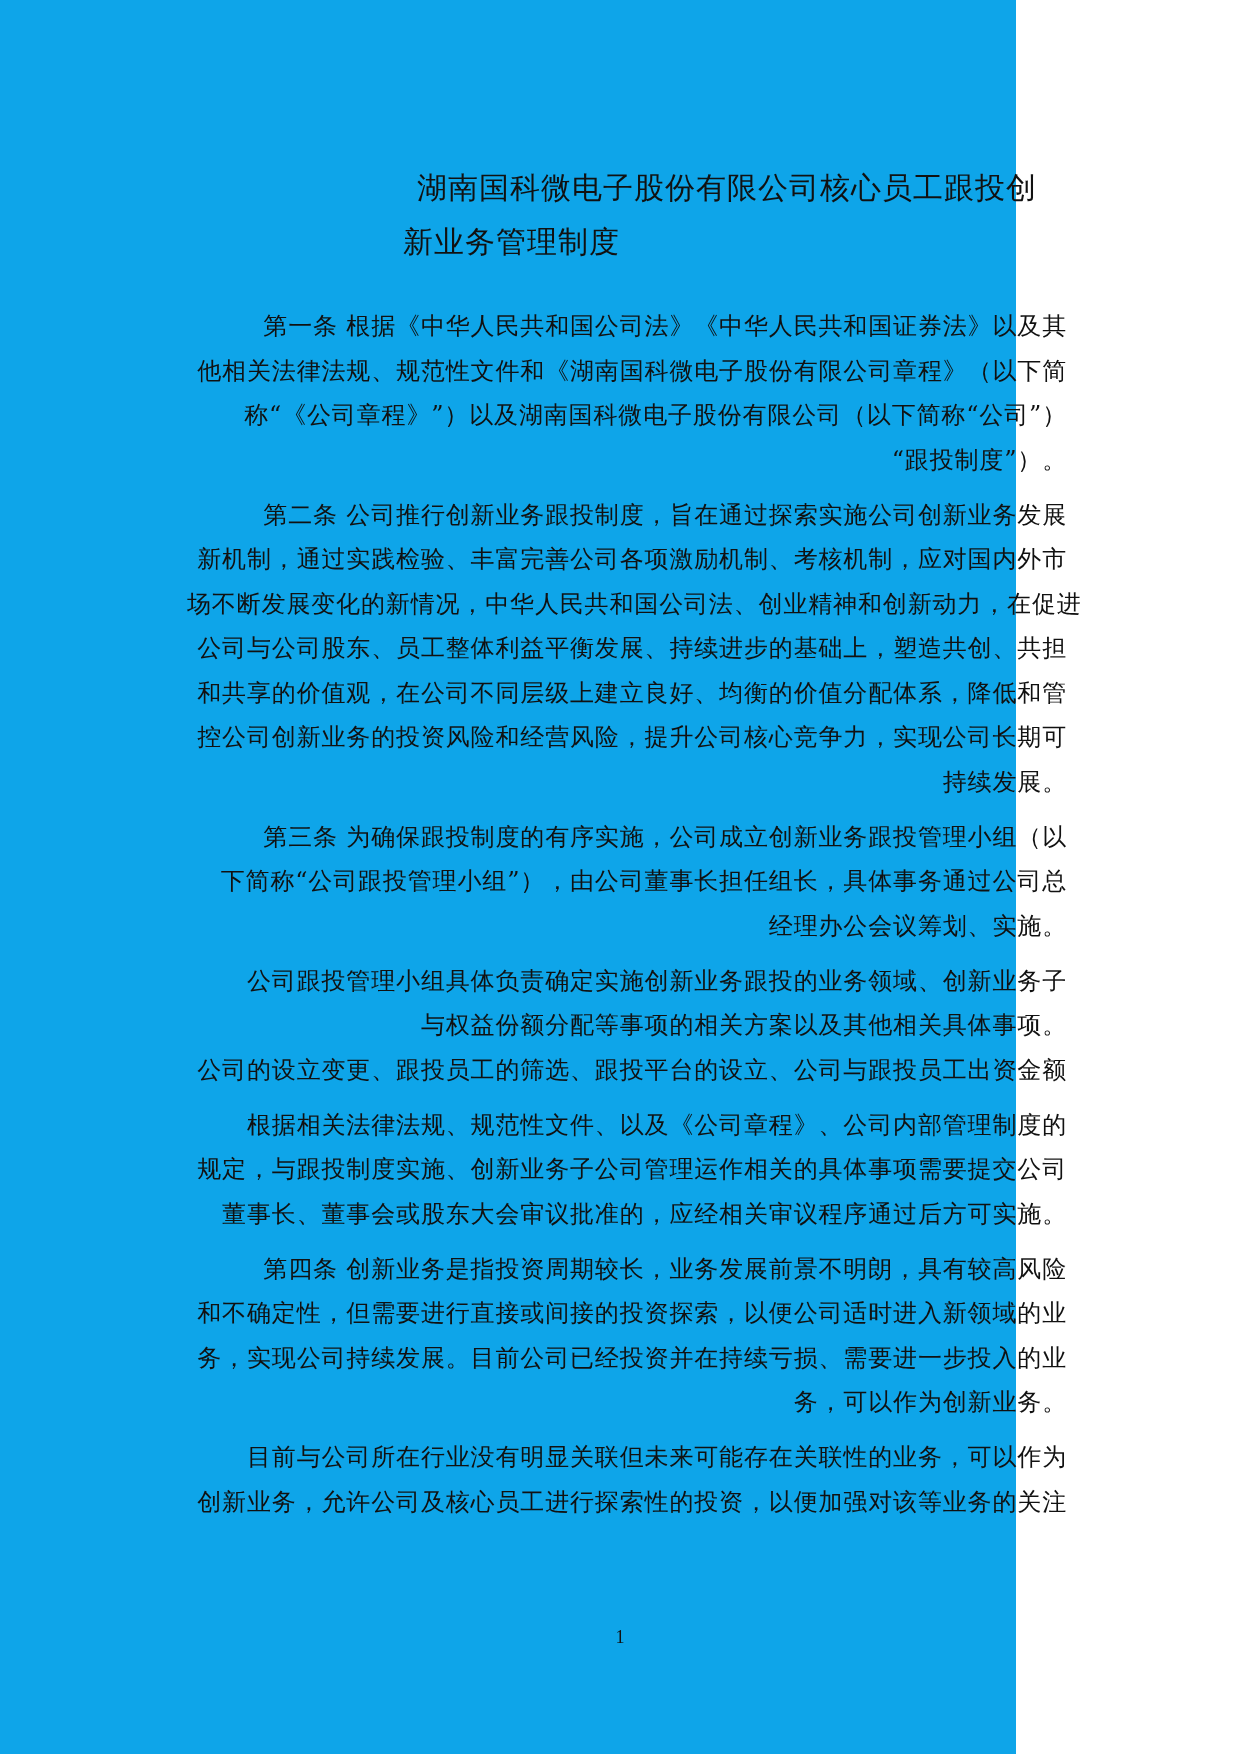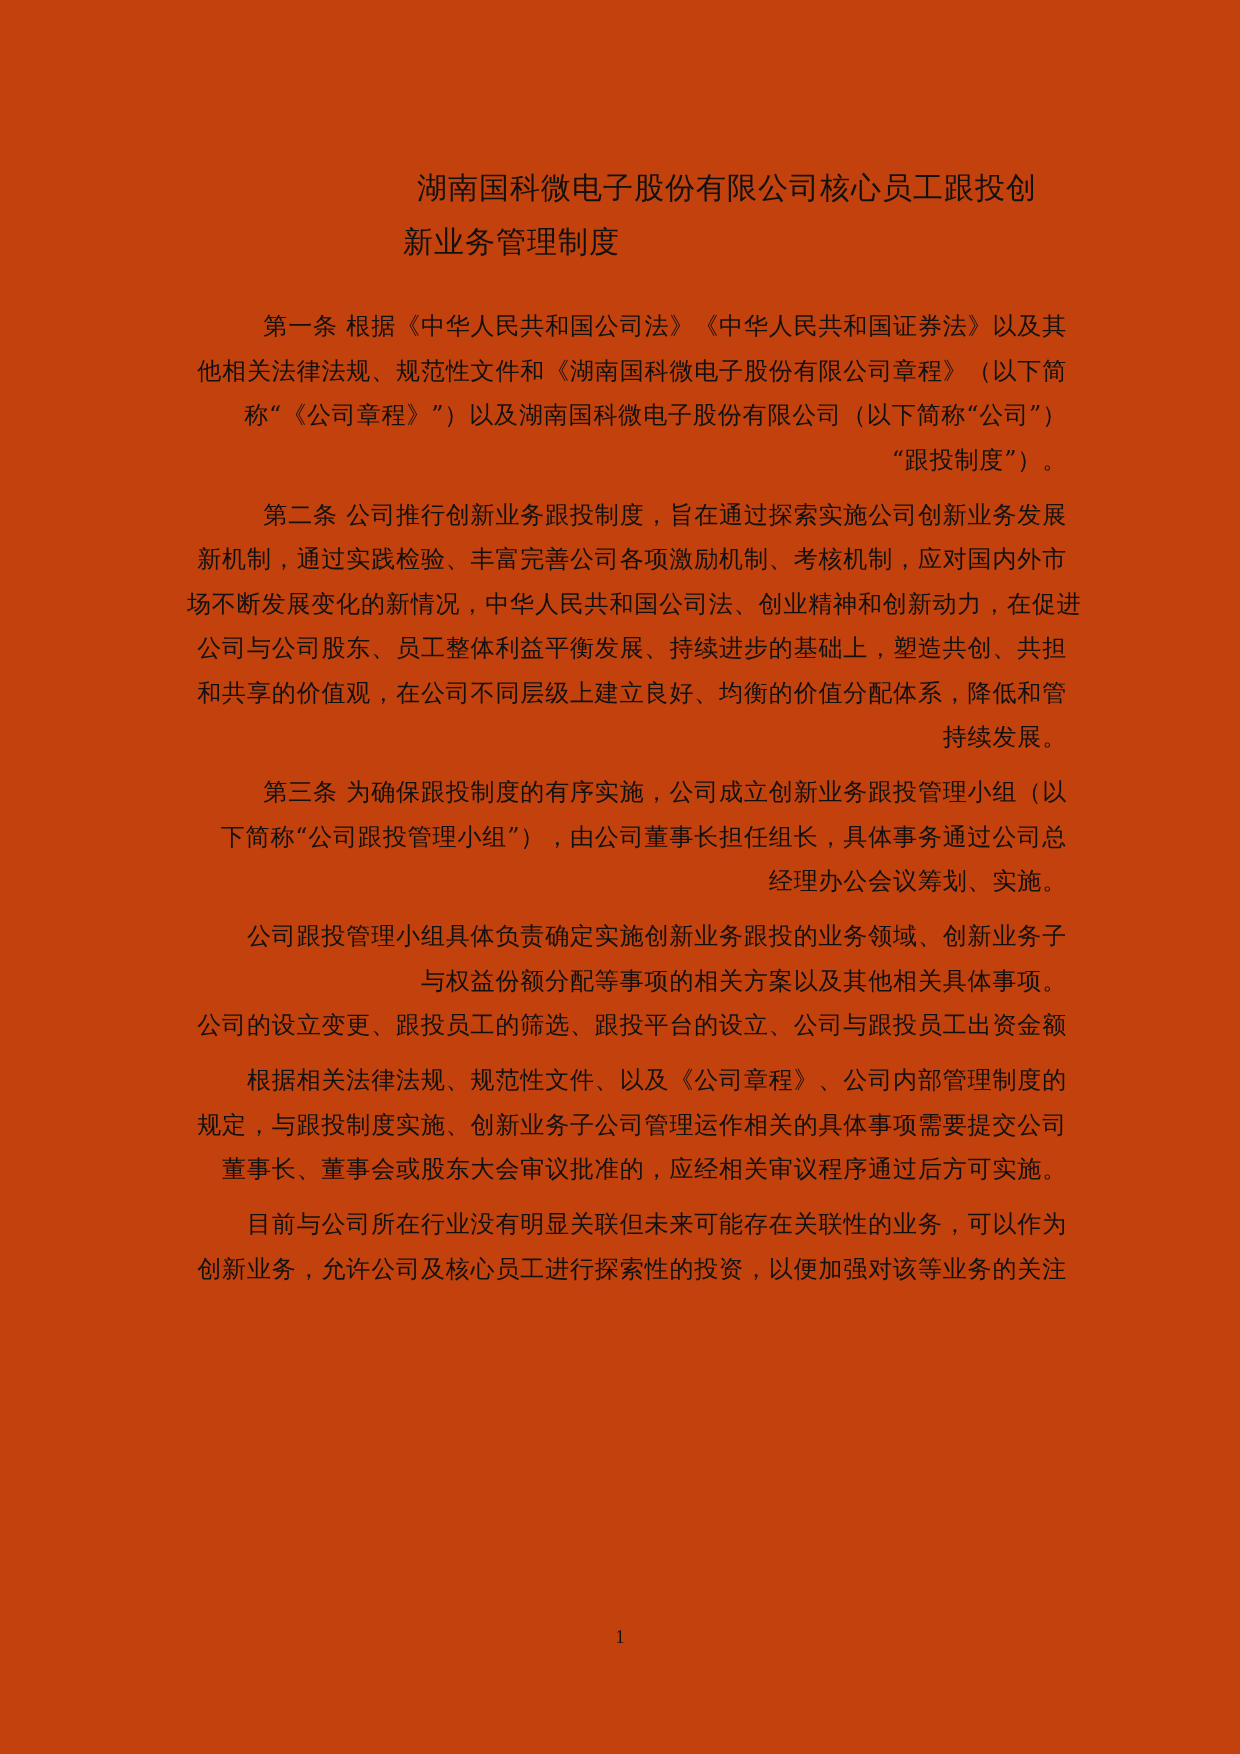--- a/index.html
+++ b/index.html
@@ -1,21 +1,21 @@
 <!DOCTYPE html>
 <html><head>
 <meta charset="utf-8">
 <style>
   html, body { margin: 0; padding: 0; background: #ffffff; }
   body {
     width: 1240px; height: 1754px; position: relative; overflow: hidden;
     font-family: "DejaVu Serif", "Liberation Serif", serif;
     color: #111111;
   }
-  .page { position: absolute; left: 0; top: 0; width: 1240px; height: 1754px; background: #c2410c; }
+  .page { position: absolute; left: 0; top: 0; width: 1016px; height: 1754px; background: #0ea5e9; }
   .title-line {
     position: absolute; white-space: nowrap;
     font-size: 30px; line-height: 36px; letter-spacing: 1px;
   }
   .title-line.l1 { left: 417px; top: 170px; }
   .title-line.l2 { left: 403px; top: 224px; }
   .body {
     position: absolute; left: 187px; top: 304px; width: 880px;
   }
   .para { margin: 0 0 10.5px 0; text-align: right; }
@@ -47,20 +47,21 @@
       <span class="line">称“《公司章程》”）以及湖南国科微电子股份有限公司（以下简称“公司”）</span>
       <span class="line">“跟投制度”）。</span>
     </div>
 
     <div class="para">
       <span class="line first">第二条 公司推行创新业务跟投制度，旨在通过探索实施公司创新业务发展</span>
       <span class="line">新机制，通过实践检验、丰富完善公司各项激励机制、考核机制，应对国内外市</span>
       <span class="line">场不断发展变化的新情况，中华人民共和国公司法、创业精神和创新动力，在促进</span>
       <span class="line">公司与公司股东、员工整体利益平衡发展、持续进步的基础上，塑造共创、共担</span>
       <span class="line">和共享的价值观，在公司不同层级上建立良好、均衡的价值分配体系，降低和管</span>
+      <span class="line">控公司创新业务的投资风险和经营风险，提升公司核心竞争力，实现公司长期可</span>
       <span class="line">持续发展。</span>
     </div>
 
     <div class="para">
       <span class="line first">第三条 为确保跟投制度的有序实施，公司成立创新业务跟投管理小组（以</span>
       <span class="line">下简称“公司跟投管理小组”），由公司董事长担任组长，具体事务通过公司总</span>
       <span class="line">经理办公会议筹划、实施。</span>
     </div>
 
     <div class="para">
@@ -68,20 +69,26 @@
       <span class="line">与权益份额分配等事项的相关方案以及其他相关具体事项。</span>
       <span class="line">公司的设立变更、跟投员工的筛选、跟投平台的设立、公司与跟投员工出资金额</span>
     </div>
 
     <div class="para">
       <span class="line first">根据相关法律法规、规范性文件、以及《公司章程》、公司内部管理制度的</span>
       <span class="line">规定，与跟投制度实施、创新业务子公司管理运作相关的具体事项需要提交公司</span>
       <span class="line">董事长、董事会或股东大会审议批准的，应经相关审议程序通过后方可实施。</span>
     </div>
 
+    <div class="para">
+      <span class="line first">第四条 创新业务是指投资周期较长，业务发展前景不明朗，具有较高风险</span>
+      <span class="line">和不确定性，但需要进行直接或间接的投资探索，以便公司适时进入新领域的业</span>
+      <span class="line">务，实现公司持续发展。目前公司已经投资并在持续亏损、需要进一步投入的业</span>
+      <span class="line">务，可以作为创新业务。</span>
+    </div>
 
     <div class="para">
       <span class="line first">目前与公司所在行业没有明显关联但未来可能存在关联性的业务，可以作为</span>
       <span class="line">创新业务，允许公司及核心员工进行探索性的投资，以便加强对该等业务的关注</span>
     </div>
 
   </div>
 
   <div class="page-number">1</div>
 </div>

